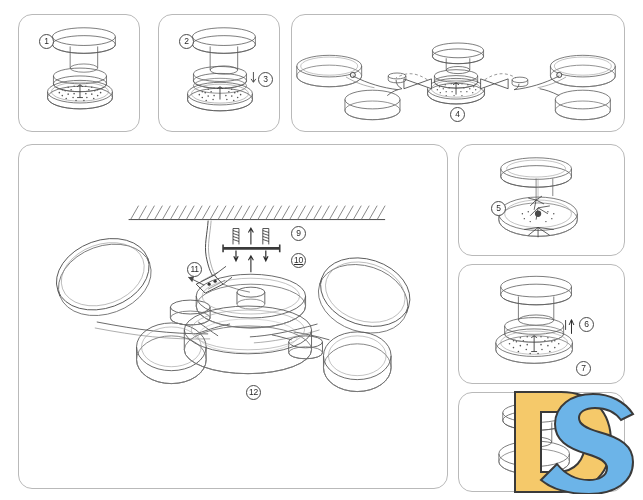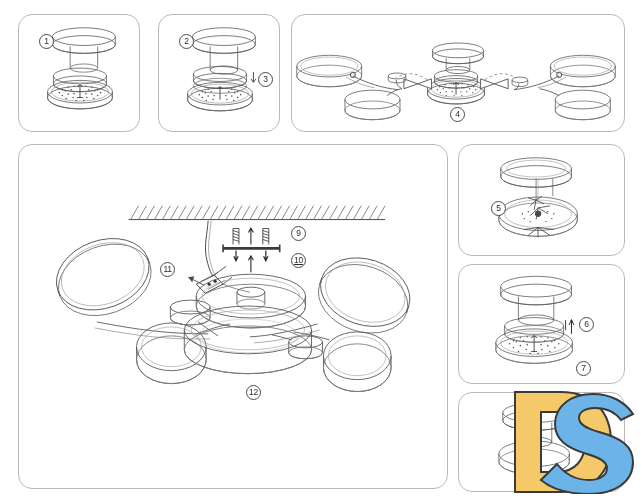--- a/index.html
+++ b/index.html
@@ -369,21 +369,21 @@
 
         <ellipse cx="230" cy="186" rx="64" ry="24"></ellipse>
         <path d="M166 186 L166 206 A64 24 0 0 0 294 206 L294 186"></path>
         <ellipse cx="230" cy="206" rx="64" ry="24" stroke="#7a7a7a"></ellipse>
         <ellipse cx="230" cy="186" rx="57" ry="20" stroke="#9a9a9a" stroke-width="0.6"></ellipse>
         <ellipse cx="230" cy="192" rx="50" ry="17" stroke="#b0b0b0" stroke-width="0.5"></ellipse>
       </svg>
     </div>
     <div class="stepnum" style="left:272px;top:81px;">9</div>
     <div class="stepnum" style="left:272px;top:108px;text-decoration:underline;">10</div>
-    <div class="stepnum" style="left:141px;top:117px;">11</div>
+    <div class="stepnum" style="left:168px;top:117px;">11</div>
     <div class="stepnum" style="left:227px;top:240px;">12</div>
   </div>
 
   <div class="panel" style="left:458px;top:144px;width:167px;height:112px;">
     <div class="stage">
       <svg viewBox="0 0 167 112" xmlns="http://www.w3.org/2000/svg" fill="none" stroke="#5a5a5a" stroke-width="0.8">
 
         <ellipse cx="78" cy="24" rx="36" ry="11"></ellipse>
         <path d="M42 24 L42 32 A36 11 0 0 0 114 32 L114 24"></path>
         <ellipse cx="78" cy="32" rx="36" ry="11"></ellipse>

